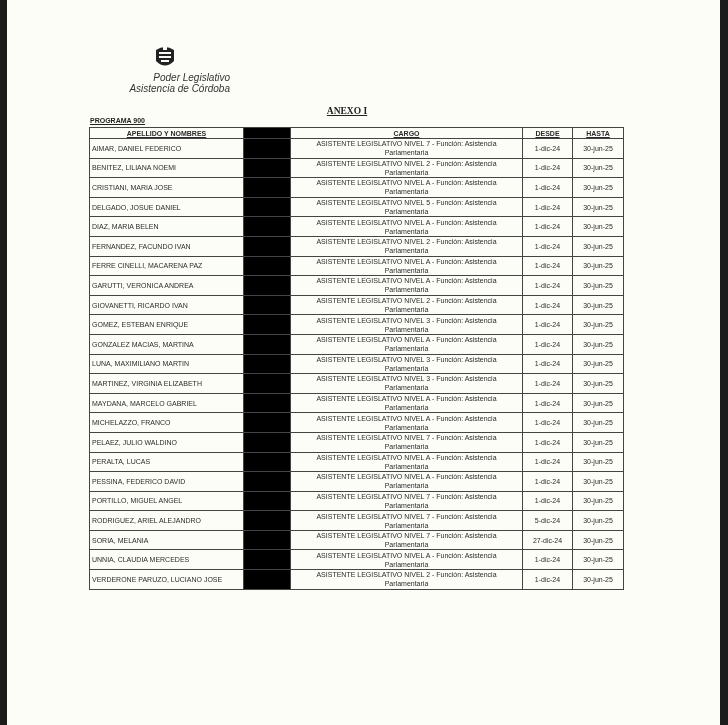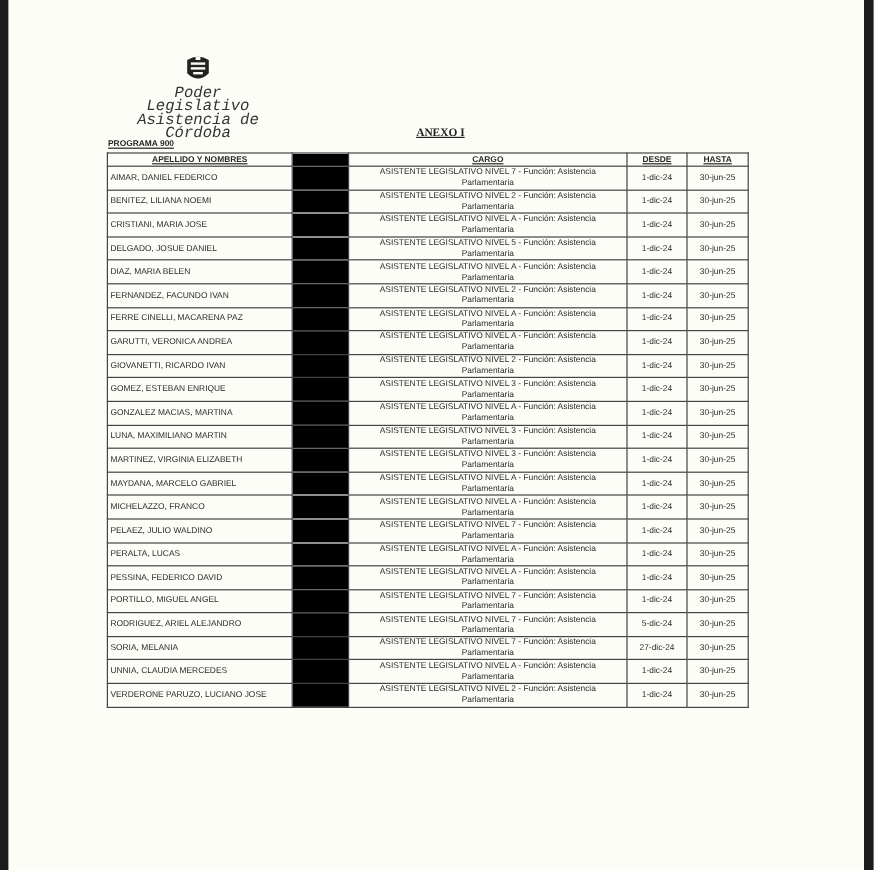--- a/index.html
+++ b/index.html
@@ -5,24 +5,24 @@
   html, body { margin:0; padding:0; }
   body {
     width:728px; height:725px; position:relative; overflow:hidden;
     background:#fdfdf8;
     font-family:"Liberation Sans", sans-serif; color:#222;
   }
   .edge-left { position:absolute; left:0; top:0; width:7px; height:725px; background:#1c1c1c; }
   .edge-right { position:absolute; left:720px; top:0; width:8px; height:725px; background:#1c1c1c; }
 
   .logo { position:absolute; left:153px; top:44px; width:24px; height:26px; }
-  .org { position:absolute; left:100px; top:72px; width:130px; text-align:center;
-         font-family:Liberation Mono, monospace; font-style:italic; font-size:13px; line-height:11px; color:#333; }
-
-  .annex { position:absolute; left:312px; top:106px; width:110px; text-align:center;
+  .org { position:absolute; left:100px; top:72px; width:130px; text-align:right;
+         font-family:Liberation Sans, sans-serif; font-style:italic; font-size:10px; line-height:11px; color:#333; }
+
+  .annex { position:absolute; left:292px; top:106px; width:110px; text-align:center;
            font-family:"Liberation Serif", serif; font-weight:bold; font-size:9.5px; text-decoration:underline; color:#222; }
   .programa { position:absolute; left:90px; top:117px; font-size:7px; font-weight:bold; text-decoration:underline; color:#222; }
 
   table.t {
     position:absolute; left:89px; top:127px; border-collapse:collapse;
     table-layout:fixed; width:534px;
   }
   table.t th, table.t td {
     border:1px solid #444; padding:0; font-size:7px; color:#2a2a2a; overflow:hidden; white-space:nowrap;
   }

